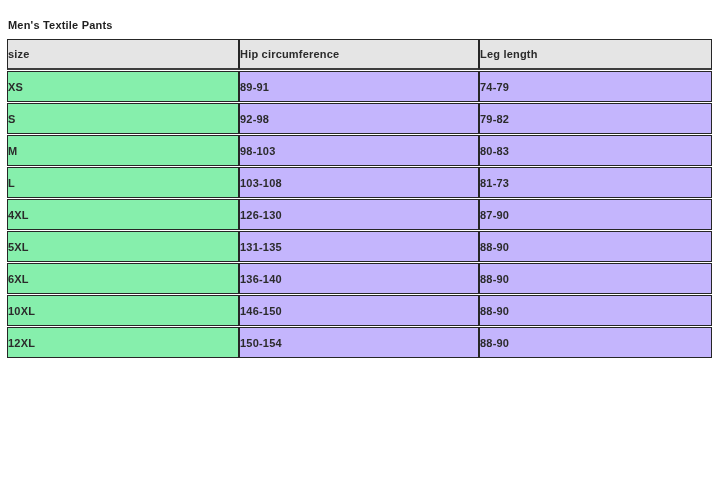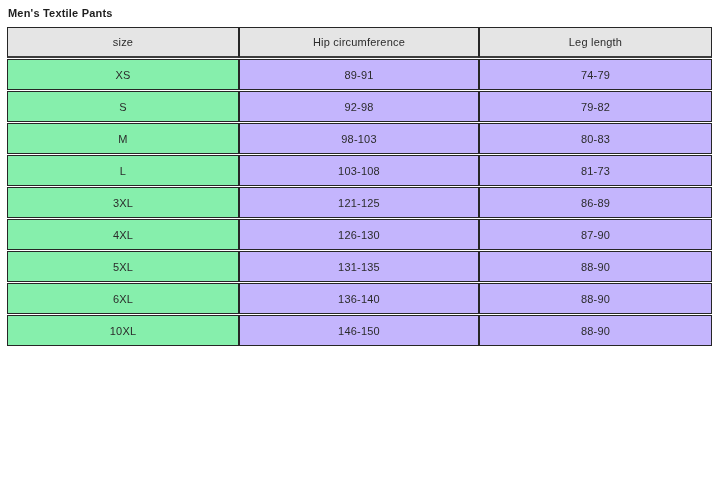--- a/index.html
+++ b/index.html
@@ -14,36 +14,36 @@
     box-sizing: border-box;
     padding: 5px 7px;
     background: #ffffff;
     overflow: hidden;
   }
   .title {
     font-size: 11px;
     font-weight: 700;
     color: #1f1f1f;
     letter-spacing: 0.2px;
-    margin: 2px 1px 7px 1px;
+    margin: 14px 1px 7px 1px;
   }
   table.size-table {
     border-collapse: separate;
     border-spacing: 0 1px;
     table-layout: fixed;
     width: 705px;
   }
   .size-table th,
   .size-table td {
     border: 1px solid #262626;
     font-size: 11px;
-    font-weight: 400;
+    font-weight: 700;
     color: #2b2b2b;
     letter-spacing: 0.2px;
-    text-align: center;
+    text-align: left;
     vertical-align: middle;
     padding: 0;
     height: 29px;
     overflow: hidden;
   }
   .size-table th {
     background: #e5e5e5;
     border-bottom-width: 2px;
     border-bottom-color: #3d3d3d;
     height: 28px;
@@ -92,39 +92,39 @@
           <td class="size-cell">M</td>
           <td class="value-cell">98-103</td>
           <td class="value-cell">80-83</td>
         </tr>
         <tr>
           <td class="size-cell">L</td>
           <td class="value-cell">103-108</td>
           <td class="value-cell">81-73</td>
         </tr>
         <tr>
-          <td class="size-cell">3XL</td>
-          <td class="value-cell">121-125</td>
-          <td class="value-cell">86-89</td>
-        </tr>
-        <tr>
           <td class="size-cell">4XL</td>
           <td class="value-cell">126-130</td>
           <td class="value-cell">87-90</td>
         </tr>
         <tr>
           <td class="size-cell">5XL</td>
           <td class="value-cell">131-135</td>
           <td class="value-cell">88-90</td>
         </tr>
         <tr>
           <td class="size-cell">6XL</td>
           <td class="value-cell">136-140</td>
           <td class="value-cell">88-90</td>
         </tr>
         <tr>
           <td class="size-cell">10XL</td>
           <td class="value-cell">146-150</td>
           <td class="value-cell">88-90</td>
         </tr>
+        <tr>
+          <td class="size-cell">12XL</td>
+          <td class="value-cell">150-154</td>
+          <td class="value-cell">88-90</td>
+        </tr>
       </tbody>
   </table>
 </div>
 
 </body></html>

